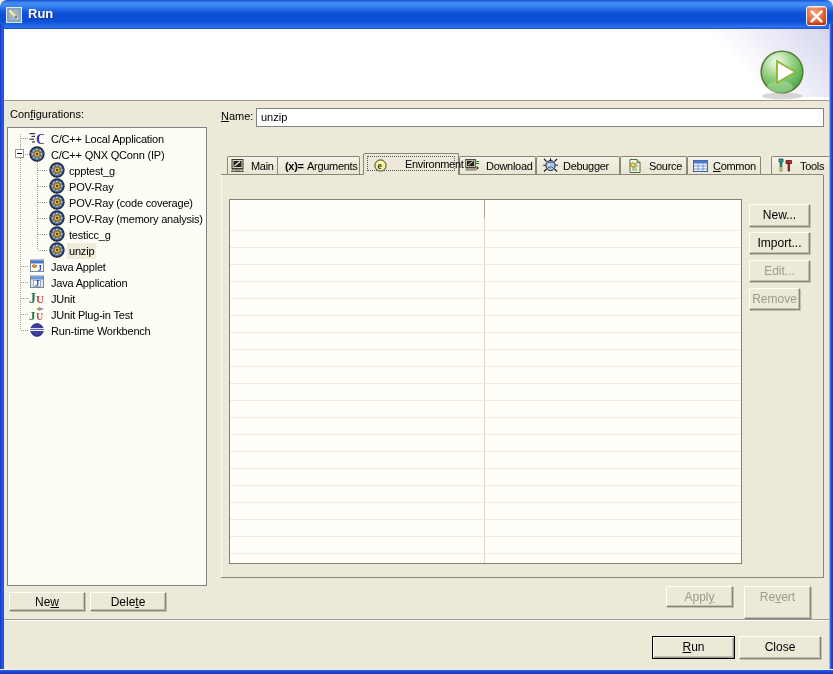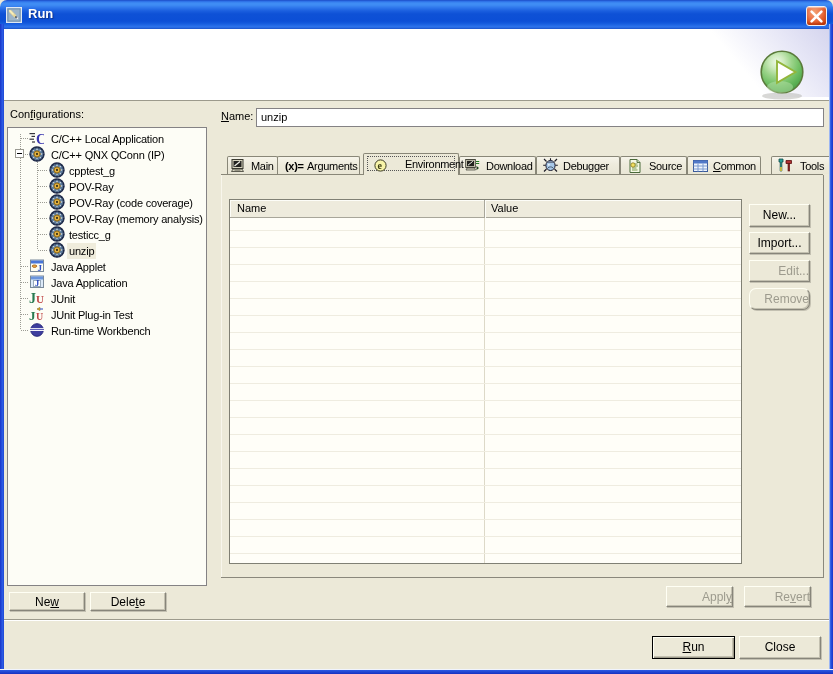--- a/index.html
+++ b/index.html
@@ -22,21 +22,21 @@
 #hdr { position:absolute; left:4px; top:29px; width:825px; height:72px; background:#ffffff; border-bottom:1px solid #9c9a8c; }
 #hdr .htext { position:absolute; left:6px; top:9px; font-size:11px; font-weight:bold; }
 #hdr .corner { position:absolute; right:0; top:0; width:210px; height:68px;
   background:linear-gradient(50deg, rgba(216,216,242,0) 55%, rgba(208,208,238,.5) 80%, rgba(202,202,234,.8) 100%); }
 
 .btn { position:absolute; background:#ece9d8; text-align:center;
   border-top:1px solid #fffff4; border-left:1px solid #fffff4;
   border-bottom:1px solid #87857a; border-right:1px solid #87857a;
   box-shadow:inset -1px -1px 0 #c3c0b0, 1px 1px 0 rgba(120,118,105,.35);
   font-size:12px; color:#000; }
-.btn.dis { color:#9d9b8e;text-align:right; }
+.btn.dis { color:#9d9b8e; }
 .btn span { position:relative; top:3px; }
 
 #cfglabel { position:absolute; left:10px; top:108px; }
 #tree { position:absolute; left:7px; top:127px; width:200px; height:459px; background:#fdfdf6; border:1px solid #848284; }
 .trow { position:absolute; left:0; height:16px; line-height:16px; white-space:nowrap; letter-spacing:-0.2px; }
 .trow .txt { position:absolute; top:1px; }
 .ticn { position:absolute; top:0; width:16px; height:16px; }
 .vdot { position:absolute; width:1px; background-image:repeating-linear-gradient(180deg,#9c9c94 0,#9c9c94 1px,transparent 1px,transparent 2px); }
 .hdot { position:absolute; height:1px; background-image:repeating-linear-gradient(90deg,#9c9c94 0,#9c9c94 1px,transparent 1px,transparent 2px); }
 #treec { position:absolute; left:0; top:0; }
@@ -349,31 +349,27 @@
     <div class="focus"></div>
     <svg class="tico" style="left:10px;top:5px;" width="13" height="13" viewBox="0 0 13 13">
       <circle cx="6.5" cy="6.5" r="5.6" fill="#f8f4a8" stroke="#3a3a20" stroke-width="1"></circle>
       <text x="3.4" y="10.2" font-size="10" font-weight="bold" fill="#3a3a10" font-family="Liberation Serif">e</text>
     </svg>
     <span class="tlbl" style="left:29px;top:4px;padding-left:12px;">Environment</span>
   </div>
   <div id="tbl">
     <div class="vline"></div>
     <div class="rows"></div>
-    <div class="thead">
-        <span class="c1">Name</span>
-        <span class="c2">Value</span>
-      </div>
     <div class="hsep"></div>
   </div>
   <div class="btn" style="left:749px;top:204px;width:61px;height:23px;"><span>New...</span></div>
   <div class="btn" style="left:749px;top:232px;width:61px;height:22px;"><span>Import...</span></div>
   <div class="btn dis" style="left:749px;top:260px;width:61px;height:22px;"><span>Edit...</span></div>
-  <div class="btn dis" style="left:749px;top:288px;width:61px;height:22px;border-radius:7px;"><span>Remove</span></div>
+  <div class="btn dis" style="left:749px;top:288px;width:51px;height:22px;"><span>Remove</span></div>
   <div class="btn dis" style="left:666px;top:586px;width:67px;height:21px;"><span>Appl<u>y</u></span></div>
-  <div class="btn dis" style="left:744px;top:586px;width:67px;height:21px;"><span>Re<u>v</u>ert</span></div>
+  <div class="btn dis" style="left:744px;top:586px;width:67px;height:33px;"><span>Re<u>v</u>ert</span></div>
   <div id="sep"></div>
   <div class="btn default" style="left:652px;top:636px;width:83px;height:23px;"><span><u>R</u>un</span></div>
   <div class="btn" style="left:739px;top:636px;width:82px;height:23px;"><span>Close</span></div>
   <div id="bl"></div>
     <div id="br"></div>
     <div id="bb"></div>
 </div>
 
 </body></html>

